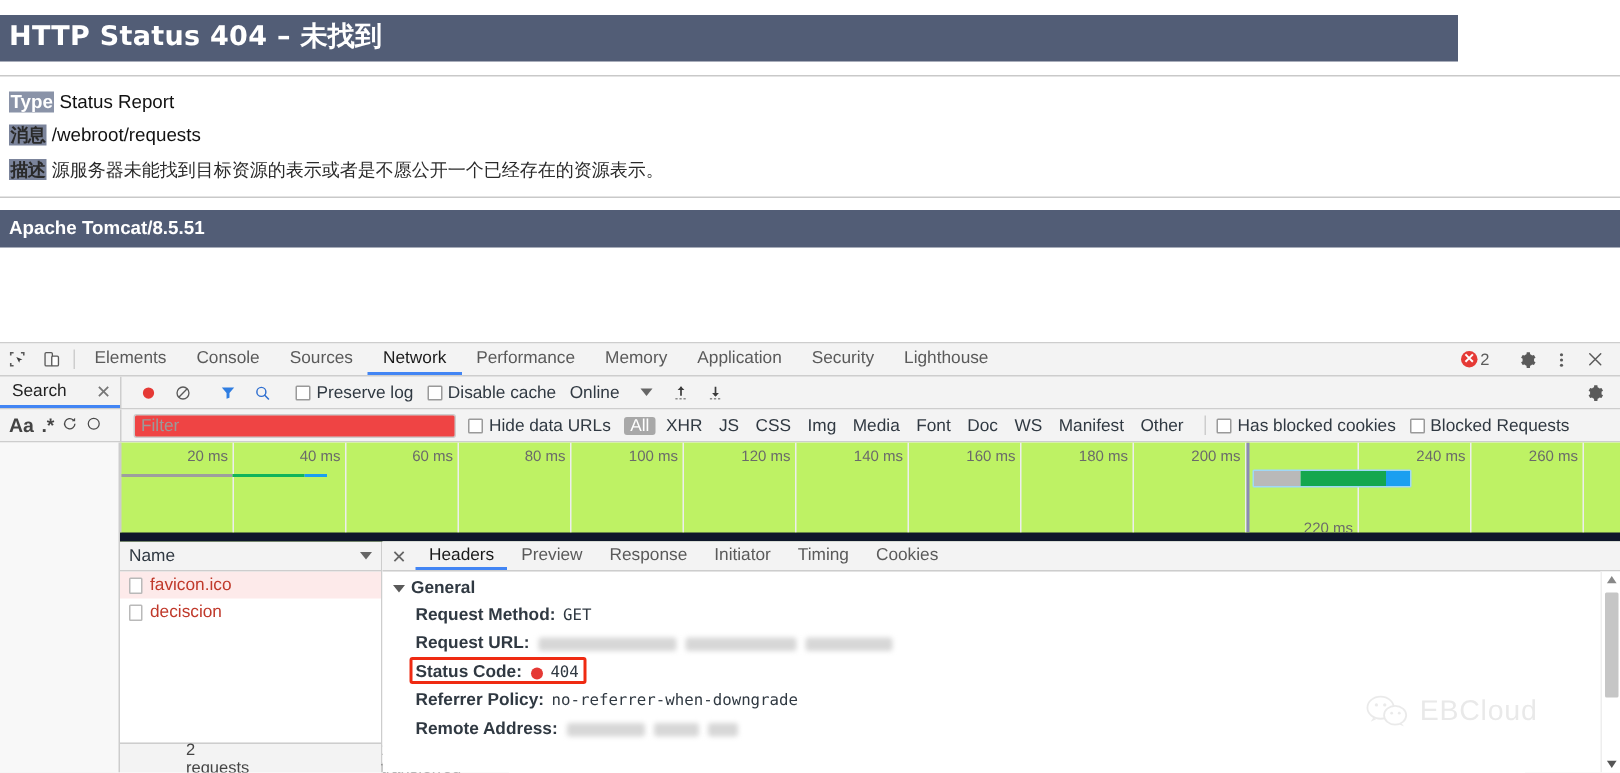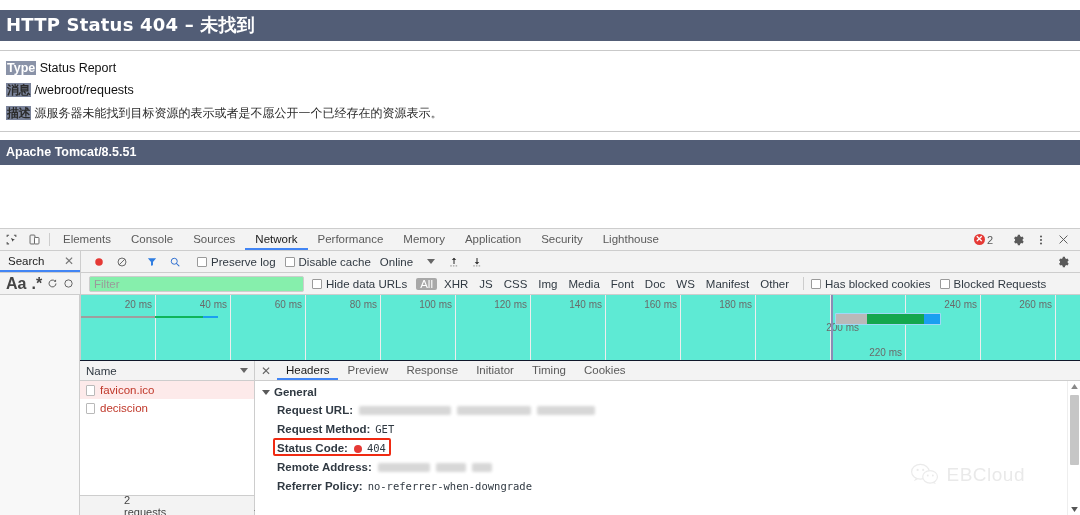--- a/index.html
+++ b/index.html
@@ -14,21 +14,21 @@
 
   
   #tomcat-page { position:absolute; left:0; top:0; width:1080px; height:228px; background:#fff; }
 
   .tc-bar {
     background:#525D76;
     color:#ffffff;
     font-weight:bold;
     padding:4px 6px 5px 6px;
   }
-  #tc-title { position:absolute; left:0; top:10px; width:1080px; font-size:18px; letter-spacing:0.2px; line-height:22px; }
+  #tc-title { position:absolute; left:0; top:10px; width:972px; font-size:18px; letter-spacing:0.2px; line-height:22px; }
   #tc-footer { position:absolute; left:0; top:140px; width:1080px; font-size:12.5px; line-height:16px; }
 
   .tc-hr { position:absolute; left:0; width:1080px; height:1px; background:#c9c9c9; }
   #tc-hr1 { top:50px; }
   #tc-hr2 { top:131px; }
 
   .tc-line { position:absolute; left:6px; font-size:12.5px; color:#111; white-space:nowrap; }
   #tc-line-type { top:61px; }
   #tc-line-msg  { top:82px; }
   #tc-line-desc { top:105px; }
@@ -85,40 +85,40 @@
   .cb-label { display:flex; align-items:center; gap:4px; font-size:11.5px; color:#303942; margin-right:9px; cursor:pointer; white-space:nowrap;}
   .cb {
     width:10px; height:10px; border:1px solid #9a9a9a; background:#fff; border-radius:1px; display:inline-block;
   }
   .throttle { display:flex; align-items:center; gap:14px; font-size:11.5px; color:#303942; cursor:pointer; }
   .caret-dn { width:0;height:0;border-left:4px solid transparent;border-right:4px solid transparent;border-top:5px solid #666; }
   #row2-gear { margin-left:auto; margin-right:6px; cursor:pointer; }
 
   
   #dt-row3 { height:22px; display:flex; align-items:stretch; border-bottom:1px solid #cdcdcd; background:#f3f3f3; }
-  #search-opts { width:80px; display:flex; align-items:center; gap:5px; padding-left:6px; font-size:16px; font-weight:bold; color:#444; }
+  #search-opts { width:80px; display:flex; align-items:center; gap:5px; padding-left:6px; font-size:13px; font-weight:bold; color:#444; }
   #filter-bar { flex:1; display:flex; align-items:center; border-left:1px solid #cdcdcd; padding-left:4px; }
   #filter-input {
     width:215px; height:16px; margin:0 8px 0 4px;
-    border:1px solid #cdcdcd; background:#86efac; border-radius:2px;
+    border:1px solid #cdcdcd; background:#ef4444; border-radius:2px;
     font-family:"Liberation Sans", sans-serif; font-size:11.5px; color:#222;
     padding:0 4px; outline:none;
   }
   #filter-input::placeholder { color:#9a9a9a; }
   .chip { padding:0 4px; font-size:11.5px; color:#303942; cursor:pointer; margin-right:3px; border-radius:2px; }
   .chip.sel { background:#a8a8a8; color:#fff; }
   .fsep { width:1px; height:13px; background:#cdcdcd; margin:0 7px; }
 
   
   #dt-body { display:flex; height:calc(287px - 22px - 22px - 22px - 1px); }
   #search-pane { width:80px; background:#f8f8f8; border-right:1px solid #cdcdcd; }
   #net-pane { flex:1; display:flex; flex-direction:column; background:#fff; }
 
   
-  #overview { height:66px; position:relative; background:#5eead4; border-bottom:1px solid #0f172a; overflow:hidden; }
+  #overview { height:66px; position:relative; background:#bef264; border-bottom:6px solid #0f172a; overflow:hidden; }
   .ov-grid { position:absolute; top:0; bottom:0; width:1px; background:#ededed; }
   .ov-tick { position:absolute; top:4px; font-size:10px; color:#6a6a6a; transform:translateX(-100%); padding-right:3px; white-space:nowrap; }
   .ov-bar { position:absolute; height:4px; }
   #ov-left-edge { position:absolute; left:0; top:0; bottom:0; width:1px; background:#cdcdcd; }
   #ov-sel {
     position:absolute; top:18px; height:12px; border:1px solid #9fd8f7; border-radius:1px;
     background:#fff; overflow:hidden; display:flex;
   }
   #ov-divider { position:absolute; top:0; bottom:0; width:2px; background:#8b8bb5; }
   #ov-unsel-left { position:absolute; left:0; top:0; bottom:0; background:rgba(0,0,0,0.03); }
@@ -398,21 +398,21 @@
 
         <div class="ov-tick" style="left:75px;">20 ms</div>
         <div class="ov-tick" style="left:150px;">40 ms</div>
         <div class="ov-tick" style="left:225px;">60 ms</div>
         <div class="ov-tick" style="left:300px;">80 ms</div>
         <div class="ov-tick" style="left:375px;">100 ms</div>
         <div class="ov-tick" style="left:450px;">120 ms</div>
         <div class="ov-tick" style="left:525px;">140 ms</div>
         <div class="ov-tick" style="left:600px;">160 ms</div>
         <div class="ov-tick" style="left:675px;">180 ms</div>
-        <div class="ov-tick" style="left:782px;margin-top:23px;">200 ms</div>
+        <div class="ov-tick" style="left:750px;">200 ms</div>
         <div class="ov-tick" style="left:825px;margin-top:48px;">220 ms</div>
         <div class="ov-tick" style="left:900px;">240 ms</div>
         <div class="ov-tick" style="left:975px;">260 ms</div>
 
         <div class="ov-bar" style="left:1px;  top:21px; width:74px;  background:#9e9e9e; height:1.5px;"></div>
         <div class="ov-bar" style="left:75px; top:21px; width:48px;  background:#0fb55a; height:2px;"></div>
         <div class="ov-bar" style="left:123px;top:21px; width:15px;  background:#1a9ff0; height:2px;"></div>
 
         <div id="ov-divider" style="left:751px;"></div>
         <div id="ov-sel" style="left:755px; width:106px;">
@@ -458,48 +458,48 @@
             <div class="det-tab">Cookies</div>
           </div>
 
           <div id="det-scroll">
             <div id="gen-header">
               <span class="tri"></span>
               <span>General</span>
             </div>
 
             <div class="kv">
+              <span class="k">Request Method:</span>
+              <span class="v">GET</span>
+            </div>
+
+            <div class="kv">
               <span class="k">Request URL:</span>
               <span class="redacted" style="width:92px;"></span>
               <span class="redacted" style="width:74px;"></span>
               <span class="redacted" style="width:58px;"></span>
-            </div>
-
-            <div class="kv">
-              <span class="k">Request Method:</span>
-              <span class="v">GET</span>
             </div>
 
             <div class="kv" id="kv-status">
               <span class="k">Status Code:</span>
               <span class="status-dot"></span>
               <span class="v">404</span>
               <span id="status-box"></span>
             </div>
 
             <div class="kv">
+              <span class="k">Referrer Policy:</span>
+              <span class="v">no-referrer-when-downgrade</span>
+            </div>
+
+            <div class="kv">
               <span class="k">Remote Address:</span>
               <span class="redacted" style="width:52px;"></span>
               <span class="redacted" style="width:30px;"></span>
               <span class="redacted" style="width:20px;"></span>
-            </div>
-
-            <div class="kv">
-              <span class="k">Referrer Policy:</span>
-              <span class="v">no-referrer-when-downgrade</span>
             </div>
           </div>
 
           <div id="det-scrollbar">
             <div class="sb-arrow" style="top:0;">
               <svg width="7" height="5" viewBox="0 0 8 6">
                   <path d="M4 0l4 6H0z" fill="#888"></path>
                 </svg>
             </div>
             <div id="sb-thumb"></div>

